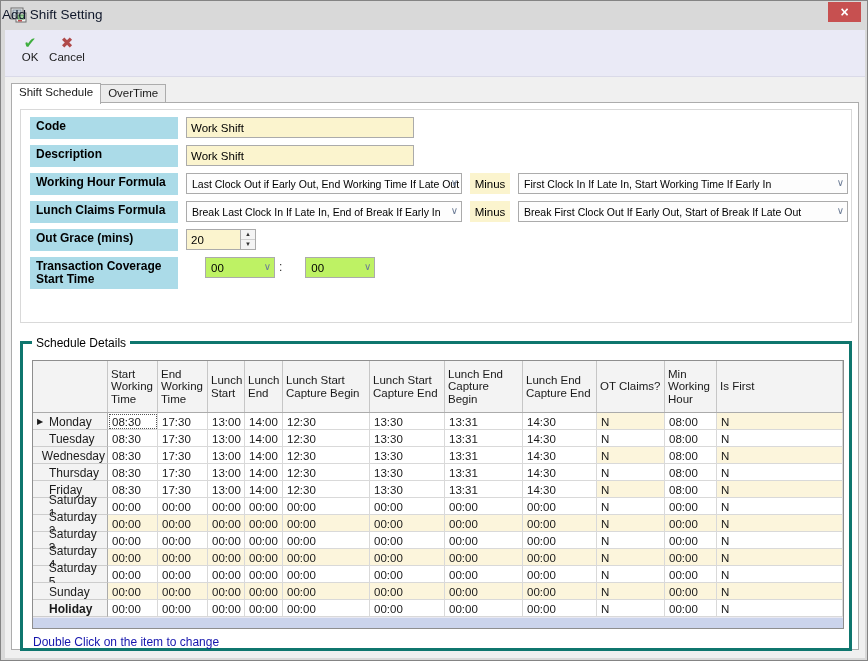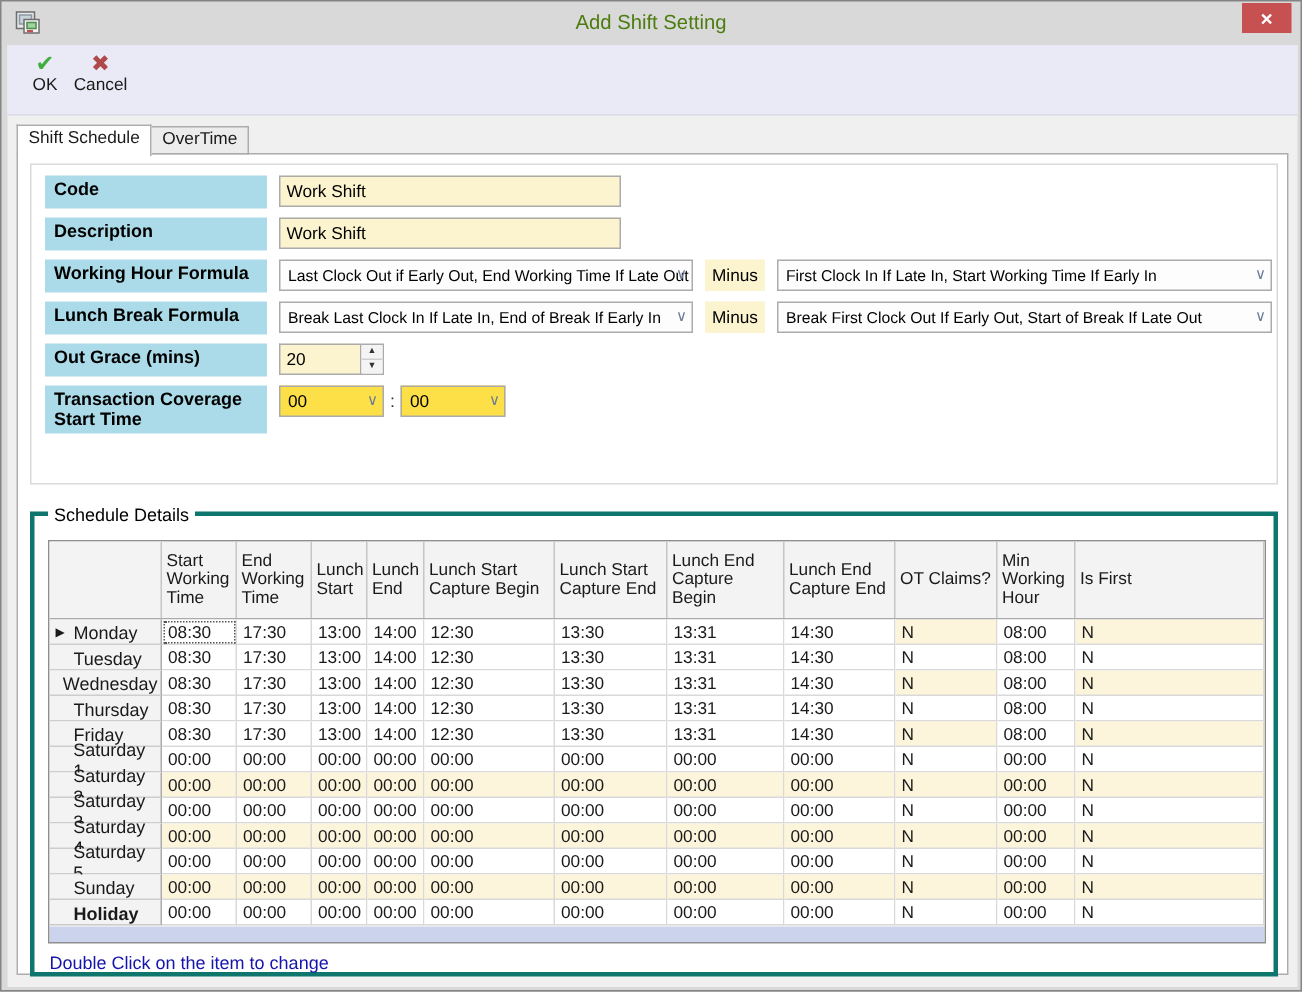--- a/index.html
+++ b/index.html
@@ -5,22 +5,22 @@
   * { box-sizing: border-box; }
   html,body { margin:0; padding:0; background:#888; }
   body { width:868px; height:661px; font-family:"Liberation Sans", sans-serif; }
 
   .window { position:relative; width:868px; height:661px;
             background:var(--frame_bg,#D9D9D9); border:1px solid #848484; overflow:hidden; }
 
   
   .titlebar { position:absolute; left:1px; top:0; right:1px; height:29px; }
   .app-icon { position:absolute; left:8px; top:5px; width:18px; height:18px; }
-  .title { position:absolute; left:0; right:0; top:6px; text-align:center;
-           font-size:13.5px; color:#4d7c0f; }
+  .title { position:absolute; left:0; right:0; top:6px; 
+           font-size:13.5px; color:#0f172a; }
   .close-btn { position:absolute; top:1px; right:5px; width:33px; height:20px;
                background:var(--close_red,#C75050); color:#fff; font-size:14px; font-weight:bold;
                display:flex; align-items:center; justify-content:center; cursor:default; }
 
   
   .client { position:absolute; left:4px; top:29px; width:860px; height:628px; background:#F0F0F0; }
 
   .toolbar { position:absolute; left:0; top:0; width:860px; height:47px;
              background:var(--toolbar_bg,#EAEAF6); border-bottom:1px solid #DADAE8; }
   .tool-btn { position:absolute; top:4px; display:flex; flex-direction:column; align-items:center;
@@ -49,21 +49,21 @@
   .flabel { width:148px; min-height:22px; background:var(--label_bg,#ABDBE8);
             font-weight:bold; font-size:12px; color:#000; padding:3px 0 2px 6px;
             line-height:13px; margin-right:8px; }
   .flabel.two { height:32px; }
   .tinput { height:21px; border:1px solid #ABABAB; background:var(--input_bg,#FBF4CE);
             font-size:11.5px; font-family:"Liberation Sans",sans-serif; padding:0 4px; color:#000; }
   .combo { height:21px; border:1px solid #ABABAB; background:#FDFDFD; font-size:10.5px;
            color:#000; display:flex; align-items:center; padding:0 16px 0 5px;
            white-space:nowrap; overflow:hidden; position:relative; }
   .combo .arrow { position:absolute; right:3px; top:3px; font-size:10px; color:#6B7B95; }
-  .combo.gray { background:#fde047; font-size:11.5px; }
+  .combo.gray { background:#bef264; font-size:11.5px;margin-left:19px; }
   .minus { width:40px; height:21px; background:var(--input_bg,#FBF4CE); font-size:11.5px;
            display:flex; align-items:center; justify-content:center; margin:0 8px; }
   .numwrap { display:flex; }
   .numinput { width:54px; height:21px; border:1px solid #ABABAB; border-right:none;
               background:var(--input_bg,#FBF4CE); font-size:11.5px; padding:0 4px;
               font-family:"Liberation Sans",sans-serif; }
   .spin { width:16px; height:21px; border:1px solid #ABABAB; display:flex; flex-direction:column; }
   .spin div { flex:1; background:#F4F4F4; font-size:6px; color:#333; text-align:center;
               line-height:9px; border-bottom:1px solid #CFCFCF; }
   .spin div:last-child { border-bottom:none; }
@@ -148,21 +148,21 @@
             <span class="arrow">∨</span>
           </div>
           <div class="minus">Minus</div>
           <div class="combo" style="width:330px;">
             <span>First Clock In If Late In, Start Working Time If Early In</span>
             <span class="arrow">∨</span>
           </div>
         </div>
 
         <div class="frow">
-          <div class="flabel">Lunch Break Formula</div>
+          <div class="flabel">Lunch Claims Formula</div>
           <div class="combo" style="width:276px;">
             <span>Break Last Clock In If Late In, End of Break If Early In</span>
             <span class="arrow">∨</span>
           </div>
           <div class="minus">Minus</div>
           <div class="combo" style="width:330px;">
             <span>Break First Clock Out If Early Out, Start of Break If Late Out</span>
             <span class="arrow">∨</span>
           </div>
         </div>

